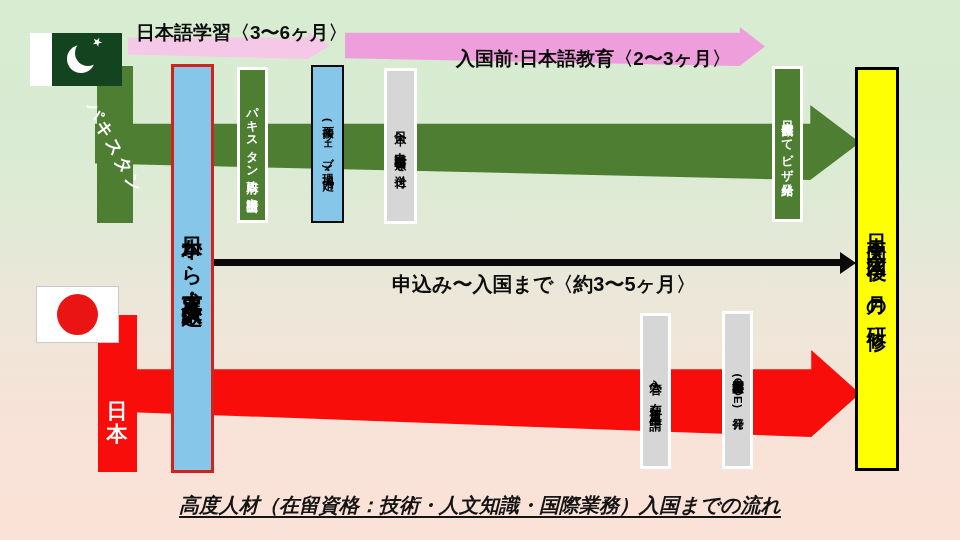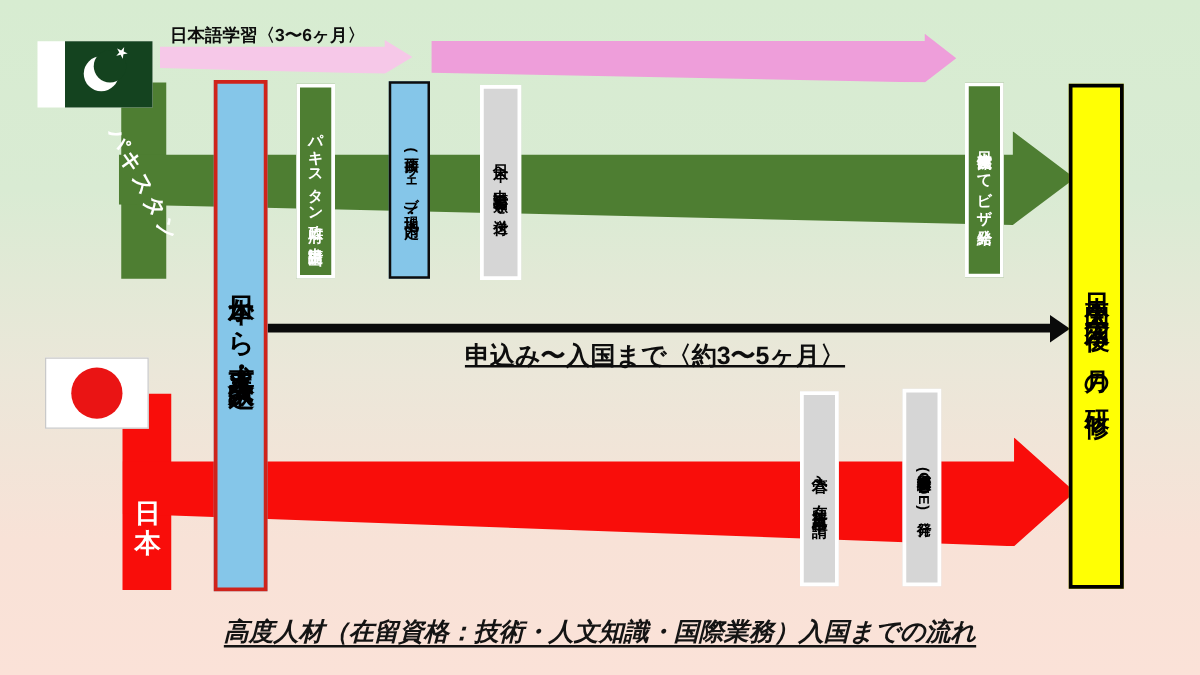--- a/index.html
+++ b/index.html
@@ -13,21 +13,21 @@
   
   .arrow{position:absolute;}
   .pink1{background:#f6c8e8;clip-path:polygon(0 20%,89% 20%,89% 0,100% 50%,89% 100%,0 83%);}
   .pink2{background:#ee9eda;clip-path:polygon(0 15%,94% 15%,94% 0,100% 50%,94% 100%,0 80%);}
   .greenA{background:#4e7e32;clip-path:polygon(0 25%,93.5% 25%,93.5% 0,100% 50%,93.5% 100%,0 78%);}
   .redA{background:#f90d0a;clip-path:polygon(0 22%,93.6% 22%,93.6% 0,100% 50%,93.6% 100%,0 70%);}
 
   .lane-bar-green{background:#4e7e32;}
   .lane-bar-red{background:#f90d0a;}
 
-  .tl-label{position:absolute;color:#0d0d0d;font-weight:bold;font-size:14px;white-space:nowrap;}
+  .tl-label{position:absolute;color:#0d0d0d;font-weight:bold;font-size:19px;white-space:nowrap;}
 
   
   .step{
     position:absolute;box-sizing:border-box;
     writing-mode:vertical-rl;text-orientation:mixed;
     display:flex;align-items:center;justify-content:center;
     font-weight:bold;line-height:1;white-space:nowrap;
     letter-spacing:1px;
   }
   .step-green{background:#4e7e32;border:3px solid #ffffff;color:#ffffff;font-size:12px;}
@@ -79,32 +79,33 @@
 </style>
 </head>
 <body>
 
 <div class="stage">
 
   <div class="arrow pink1" style="left:128px;top:32px;width:202px;height:27px;"></div>
   <div class="tl-label" style="left:136px;top:20px;">日本語学習〈3〜6ヶ月〉</div>
 
   <div class="arrow pink2" style="left:345px;top:27px;width:420px;height:39px;"></div>
+  <div class="tl-label" style="left:456px;top:46px;">入国前:日本語教育〈2〜3ヶ月〉</div>
 
   <div class="abs lane-bar-green" style="left:97px;top:66px;width:36px;height:157px;"></div>
   <div class="arrow greenA" style="left:95px;top:105px;width:765px;height:75px;"></div>
   <div class="lane-label-pk" style="left:55px;top:137px;width:120px;text-align:center;">パキスタン</div>
 
   <div class="abs lane-bar-red" style="left:98px;top:315px;width:39px;height:157px;"></div>
   <div class="arrow redA" style="left:98px;top:350px;width:762px;height:87px;"></div>
   <div class="lane-label-jp" style="left:98px;top:352px;width:39px;height:86px;">日　本</div>
 
   <div class="abs black-line" style="left:214px;top:259px;width:628px;height:7px;"></div>
   <div class="abs black-head" style="left:840px;top:252px;"></div>
-  <div class="mid-label" style="left:244px;top:271px;width:560px;text-decoration:underline;">申込み〜入国まで〈約3〜5ヶ月〉</div>
+  <div class="mid-label" style="left:264px;top:271px;width:560px;">申込み〜入国まで〈約3〜5ヶ月〉</div>
 
   <div class="flag pak-flag" style="left:30px;top:33px;width:92px;height:53px;">
     <div class="pak-field">
       <div class="pak-moon"></div>
       <div class="pak-moon-cut"></div>
       <div class="pak-star">★</div>
     </div>
   </div>
   <div class="flag jp-flag" style="left:36px;top:286px;width:81px;height:55px;">
     <div class="jp-sun"></div>

